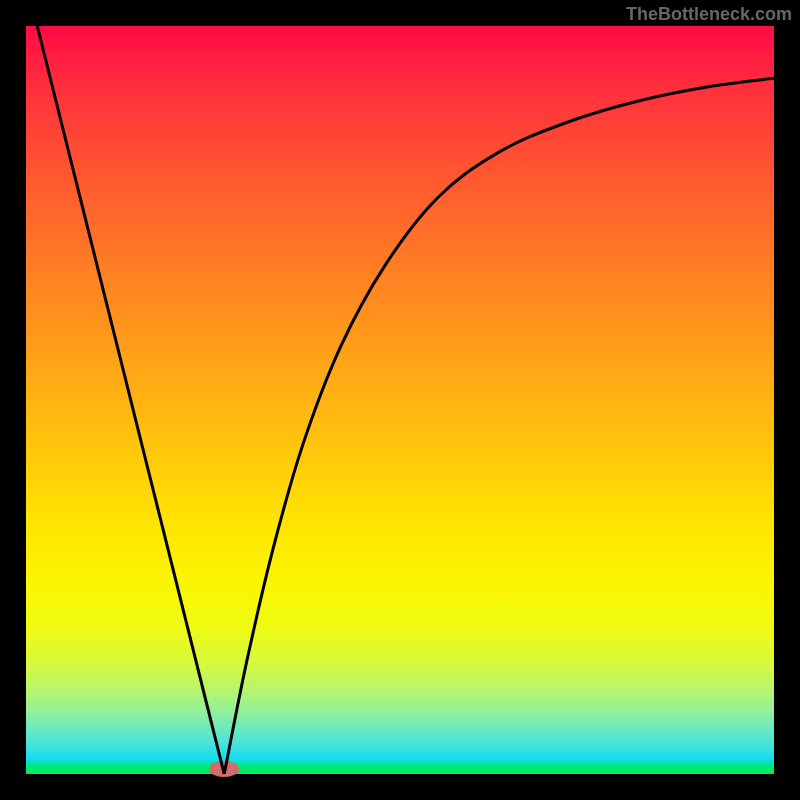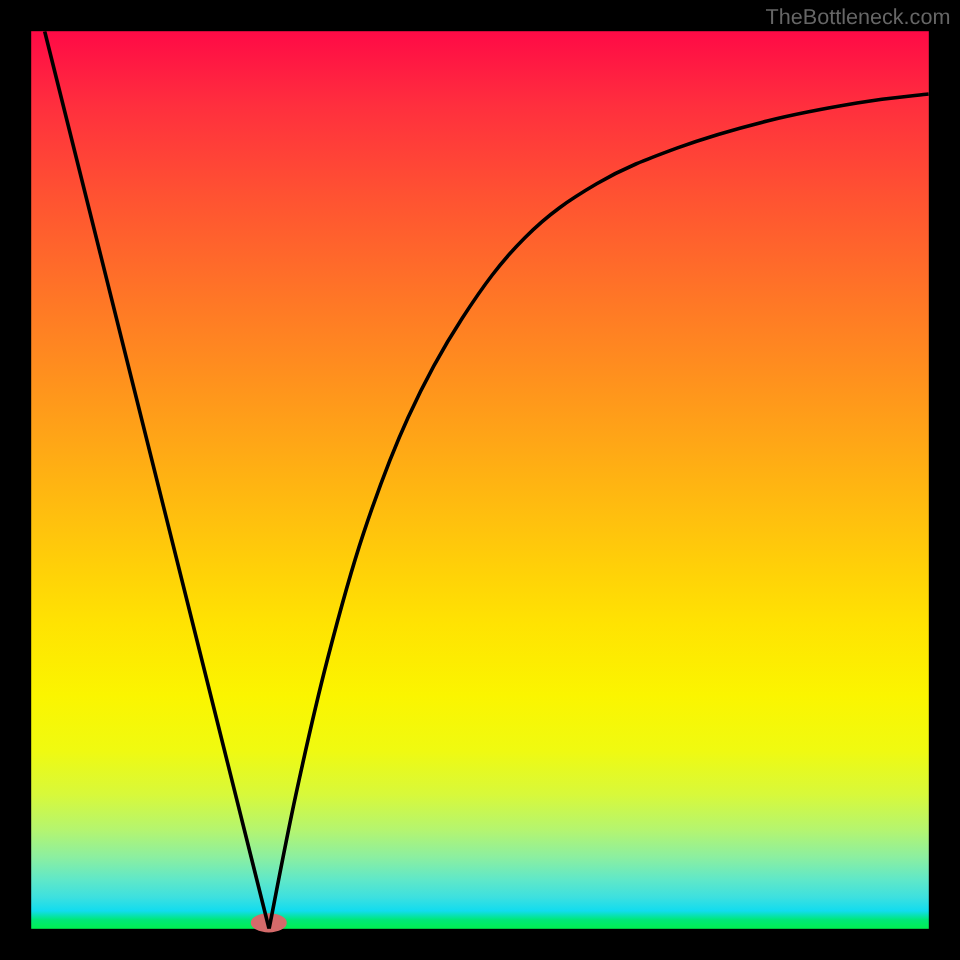--- a/index.html
+++ b/index.html
@@ -3,21 +3,21 @@
   <meta charset="utf-8">
   <style>
     * { margin: 0; padding: 0; box-sizing: border-box; }
     body { width: 800px; height: 800px; background: #000; position: relative; font-family: Arial, sans-serif; }
     .watermark {
       position: absolute;
       top: 4px;
       right: 8px;
       color: #666;
       font-size: 18px;
-      font-weight: normal;
+      font-weight: bold;
       z-index: 10;
     }
     .plot-area {
       position: absolute;
       top: 26px;
       left: 26px;
       width: 748px;
       height: 748px;
     }
     .gradient-bg {

